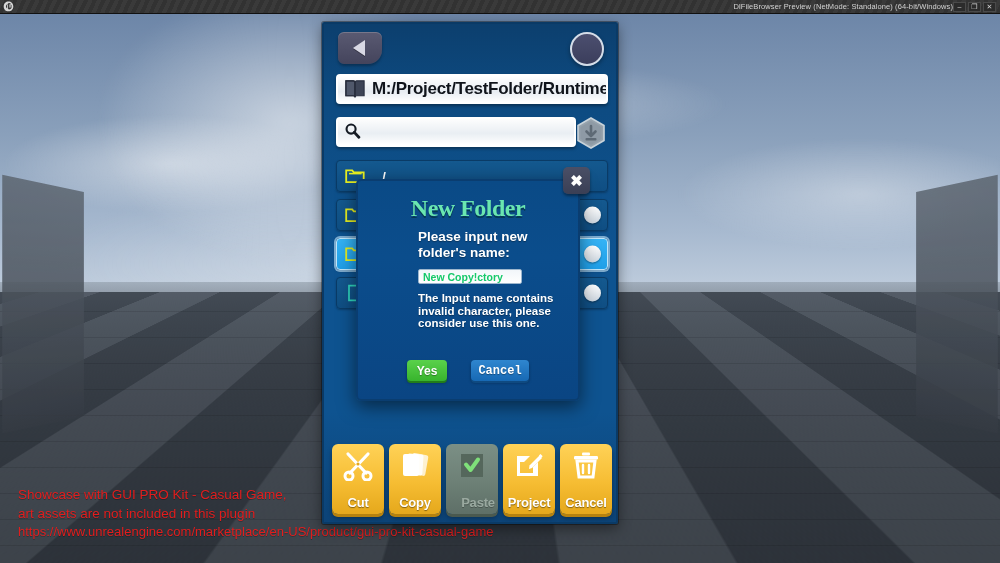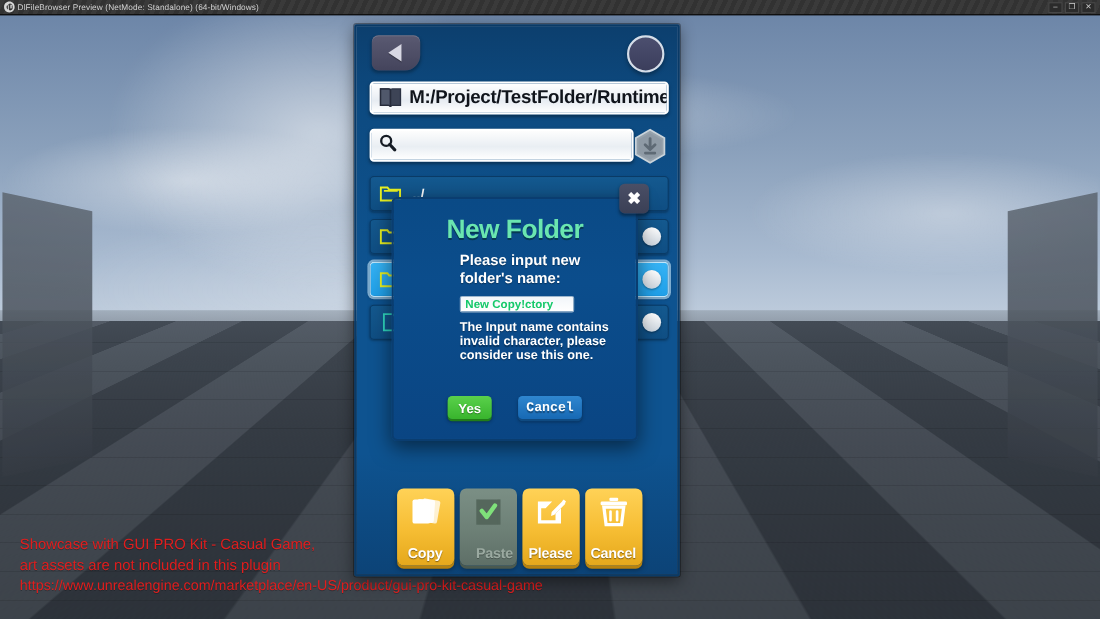--- a/index.html
+++ b/index.html
@@ -14,21 +14,21 @@
     background:repeating-linear-gradient(115deg,#3a3a3a 0 4px,#323232 4px 8px);
     border-bottom:1px solid #111;
     display:flex; align-items:center;
   }
   .titlebar .ue-logo{
     width:16px; height:14px; display:flex; align-items:center; justify-content:center;
     color:#d8d8d8; font-size:10px; font-weight:bold;
     font-family:"Liberation Serif", serif;
   }
   .titlebar .title-text{
-    flex:1; text-align:left; color:#d2d2d2; font-size:7.5px;
+    flex:1; text-align:right; color:#d2d2d2; font-size:7.5px;
     letter-spacing:.1px; white-space:nowrap; overflow:hidden;
     font-family:"Liberation Sans", sans-serif;
   }
   .win-ctrls{ display:flex; gap:2px; padding-right:4px; }
   .win-btn{
     width:13px; height:10px; background:#2b2b2b; border:1px solid #4a4a4a;
     display:flex; align-items:center; justify-content:center;
     color:#cfcfcf; font-size:7px; line-height:1;
   }
 
@@ -198,21 +198,21 @@
   
   .dialog{
     position:absolute; left:32px; top:155px; width:224px; height:222px;
     background:linear-gradient(180deg,#0a4a86 0%, #0b4d8c 35%, #0a4583 100%);
     border:2px solid #0a3d70; border-radius:5px;
     box-shadow:0 6px 18px rgba(0,0,0,.5);
   }
   .dialog-title{
     position:absolute; left:0; right:0; top:14px; text-align:center;
     font-size:24px; font-weight:bold; color:#6ae6b0;
-    font-family:Liberation Sans, sans-serif;
+    font-family:Liberation Serif, serif;
     text-shadow:0 2px 0 rgba(0,40,30,.5); letter-spacing:-.5px;
   }
   .dialog-close{
     position:absolute; right:-12px; top:-14px; width:27px; height:27px;
     background:linear-gradient(180deg,#4a4f66,#3a3f55);
     border-radius:5px; box-shadow:0 2px 3px rgba(0,0,0,.4);
     display:flex; align-items:center; justify-content:center;
     color:#ffffff; font-size:15px; font-weight:bold; line-height:1;
     font-family:"Liberation Sans", sans-serif;
   }
@@ -369,20 +369,32 @@
               <path d="M4 1.6h8l4 4v10.8H4z" fill="none" stroke="#2fd8c0" stroke-width="1.7"></path>
             </svg>
           </span>
           <span class="row-label"></span>
           <span class="row-toggle"></span>
         </div>
       </div>
 
       <div class="toolbar">
 
+        <div class="tool-btn">
+          <span class="tool-icon">
+            <svg width="34" height="30" viewBox="0 0 34 30">
+              <line x1="7" y1="3" x2="25" y2="22" stroke="#fff" stroke-width="3.2" stroke-linecap="round"></line>
+              <line x1="27" y1="3" x2="9" y2="22" stroke="#fff" stroke-width="3.2" stroke-linecap="round"></line>
+              <circle cx="8" cy="25" r="4" fill="none" stroke="#fff" stroke-width="3"></circle>
+              <circle cx="26" cy="25" r="4" fill="none" stroke="#fff" stroke-width="3"></circle>
+              <circle cx="17" cy="13" r="1.6" fill="#e5a81c"></circle>
+            </svg>
+          </span>
+          <span class="tool-label">Cut</span>
+        </div>
 
         <div class="tool-btn">
           <span class="tool-icon">
             <svg width="34" height="30" viewBox="0 0 34 30">
               <rect x="13" y="3" width="16" height="21" rx="2" fill="#fff" transform="rotate(10 21 13)" opacity=".75"></rect>
               <rect x="9" y="3" width="16" height="21" rx="2" fill="#fff" transform="rotate(4 17 13)" opacity=".88"></rect>
               <rect x="5" y="3" width="16" height="22" rx="2" fill="#fff"></rect>
             </svg>
           </span>
           <span class="tool-label">Copy</span>
@@ -401,21 +413,21 @@
         </div>
 
         <div class="tool-btn">
           <span class="tool-icon">
             <svg width="34" height="30" viewBox="0 0 34 30">
               <path d="M5 5h13l-6 6H8v11h13v-6l5-5v14H5z" fill="#fff"></path>
               <path d="M17 18l3-1 10-10-2.5-2.5-10 10z" fill="#fff"></path>
               <path d="M28.5 3l2.2 2.2-1.6 1.6-2.2-2.2z" fill="#fff"></path>
             </svg>
           </span>
-          <span class="tool-label">Please</span>
+          <span class="tool-label">Project</span>
         </div>
 
         <div class="tool-btn">
           <span class="tool-icon">
             <svg width="34" height="30" viewBox="0 0 34 30">
               <rect x="5" y="5" width="24" height="3.4" rx="1.2" fill="#fff"></rect>
               <rect x="13" y="1.5" width="8" height="3" rx="1" fill="#fff"></rect>
               <path d="M8 10h18l-2 16H10z" fill="none" stroke="#fff" stroke-width="3"></path>
               <path d="M14 14v8M20 14v8" stroke="#fff" stroke-width="2.4" stroke-linecap="round"></path>
             </svg>

